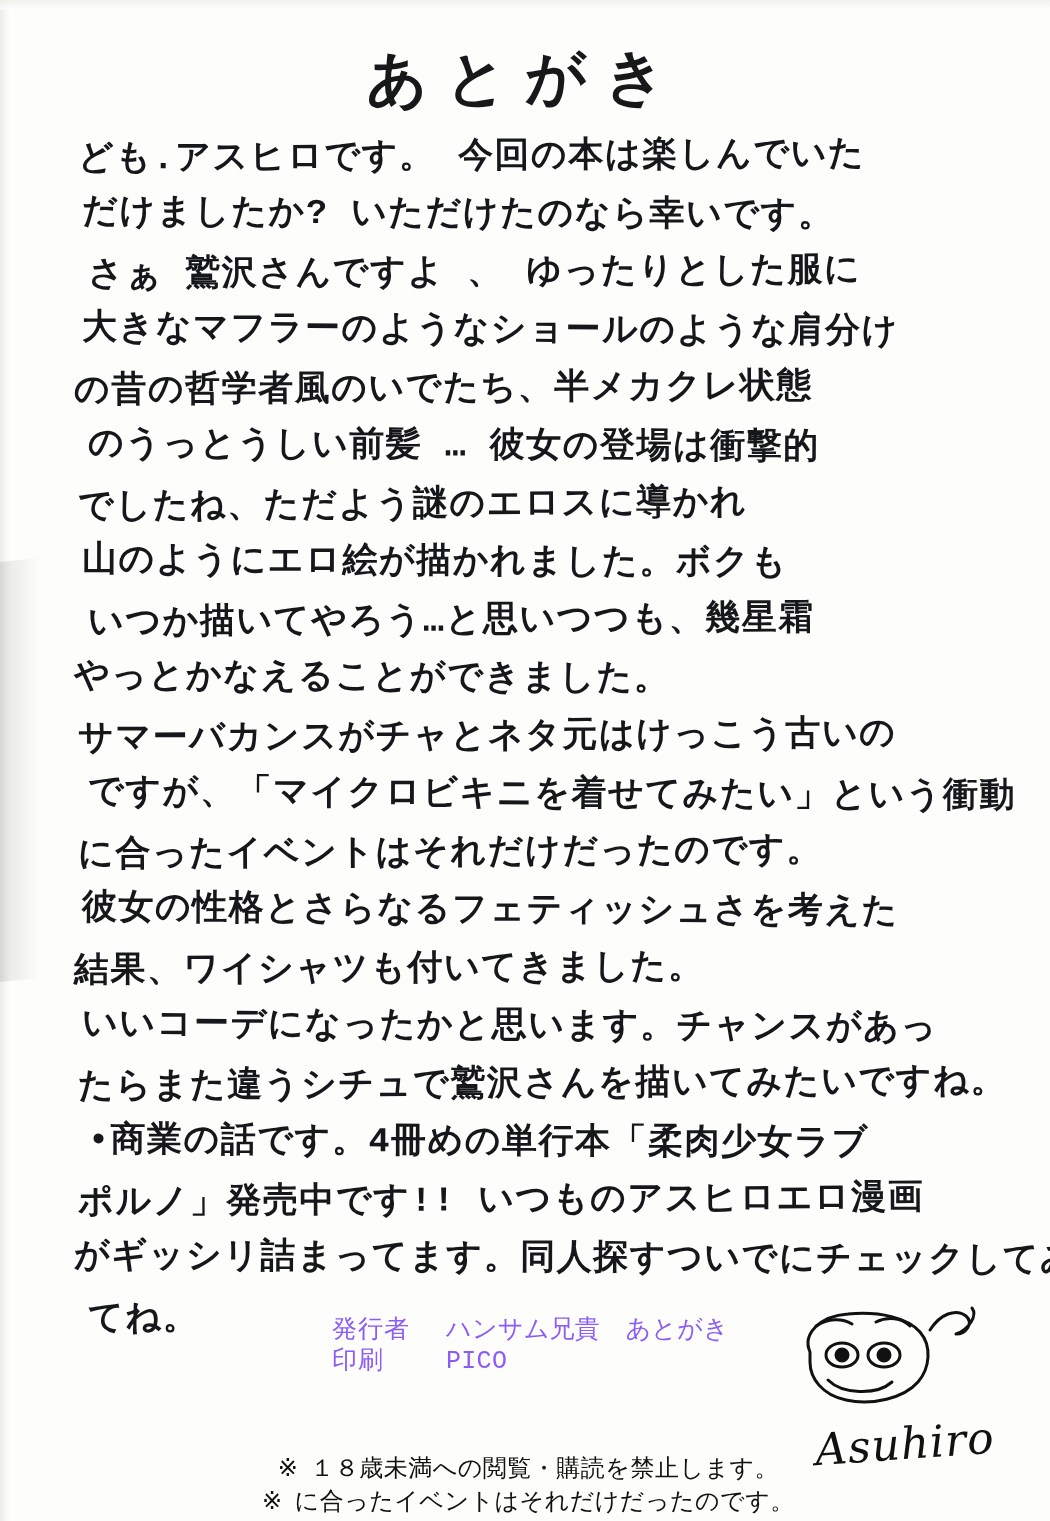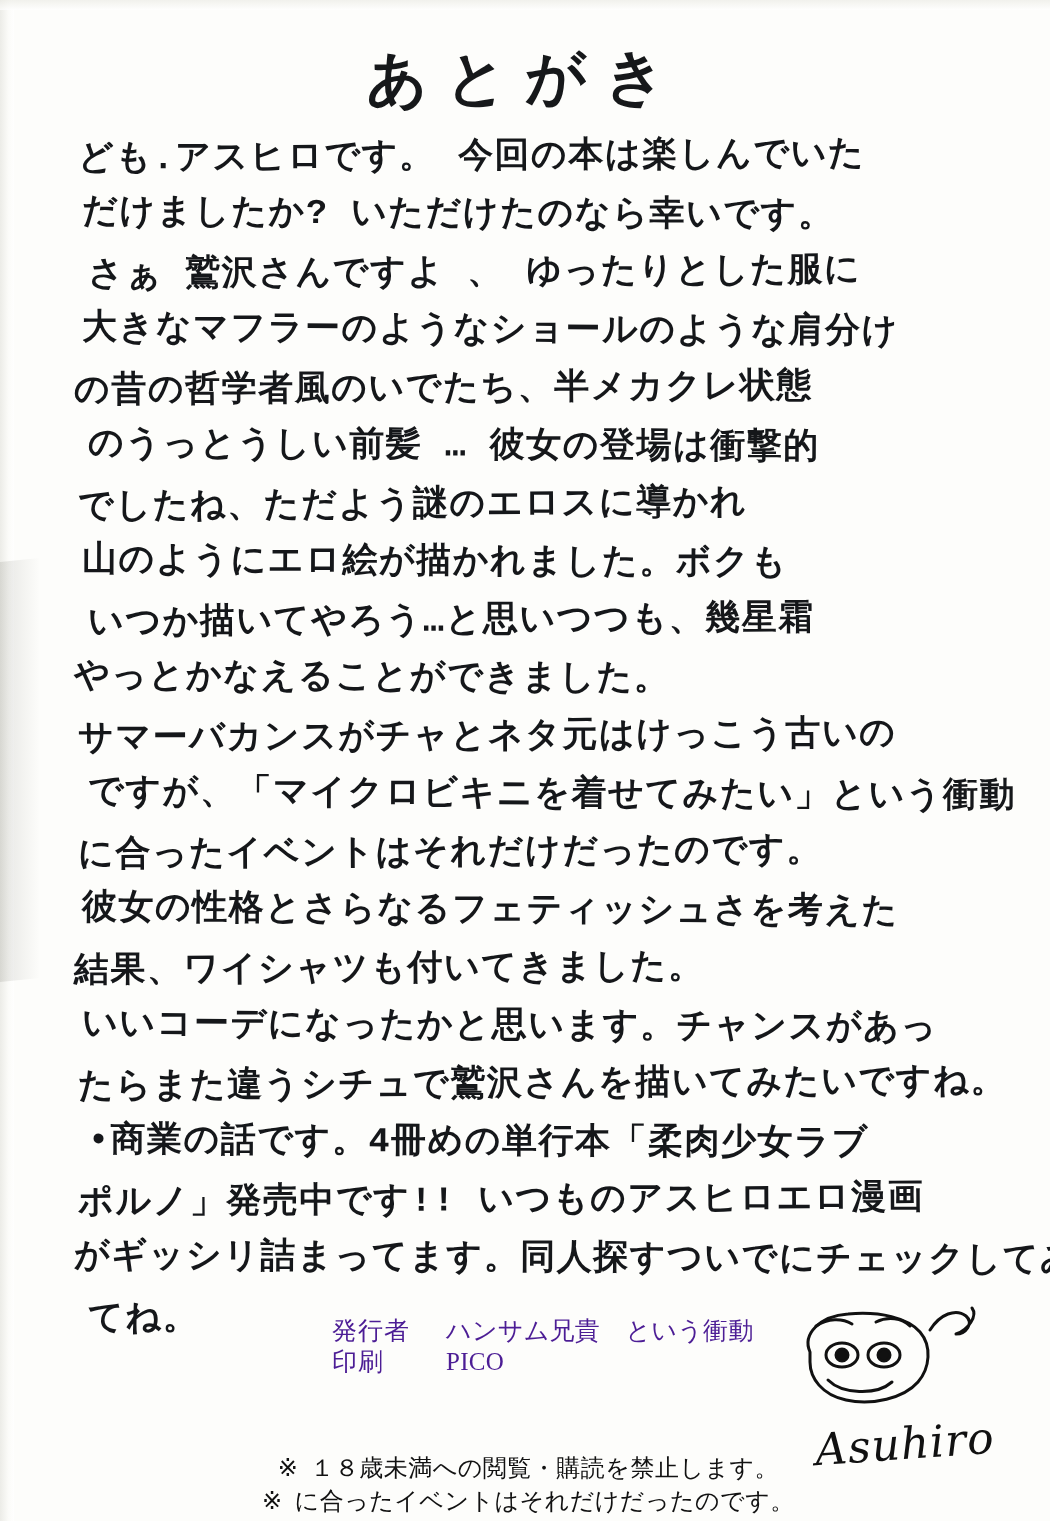--- a/index.html
+++ b/index.html
@@ -81,22 +81,22 @@
   .body-text .ln:nth-child(3n)   { margin-left: 10px; }
   .body-text .ln:nth-child(5n)   { margin-left: -4px; }
 
   
   .colophon {
     position: absolute;
     left: 332px;
     top: 1315px;
     font-size: 25px;
     line-height: 31px;
-    color: #4c1d95;
-    font-family: Liberation Serif, serif;
+    color: #8b5cf6;
+    font-family: Liberation Mono, monospace;
   }
   .colophon .row {
     display: flex;
     gap: 18px;
     white-space: nowrap;
   }
   .colophon .label { width: 96px; letter-spacing: 1px; }
   .colophon .value { letter-spacing: .3px; }
 
   
@@ -169,21 +169,21 @@
     <span class="ln">たらまた違うシチュで鷲沢さんを描いてみたいですね。</span>
     <span class="ln">•商業の話です。4冊めの単行本「柔肉少女ラブ</span>
     <span class="ln">ポルノ」発売中です!! いつものアスヒロエロ漫画</span>
     <span class="ln">がギッシリ詰まってます。同人探すついでにチェックしてみ</span>
     <span class="ln">てね。</span>
   </div>
 
   <div class="colophon">
     <div class="row">
       <span class="label">発行者</span>
-      <span class="value">ハンサム兄貴　という衝動</span>
+      <span class="value">ハンサム兄貴　あとがき</span>
     </div>
     <div class="row">
       <span class="label">印刷</span>
       <span class="value">PICO</span>
     </div>
   </div>
 
   <div class="notices">
     <div class="row">
       <span class="mark">※</span><span>１８歳未満への閲覧・購読を禁止します。</span>

